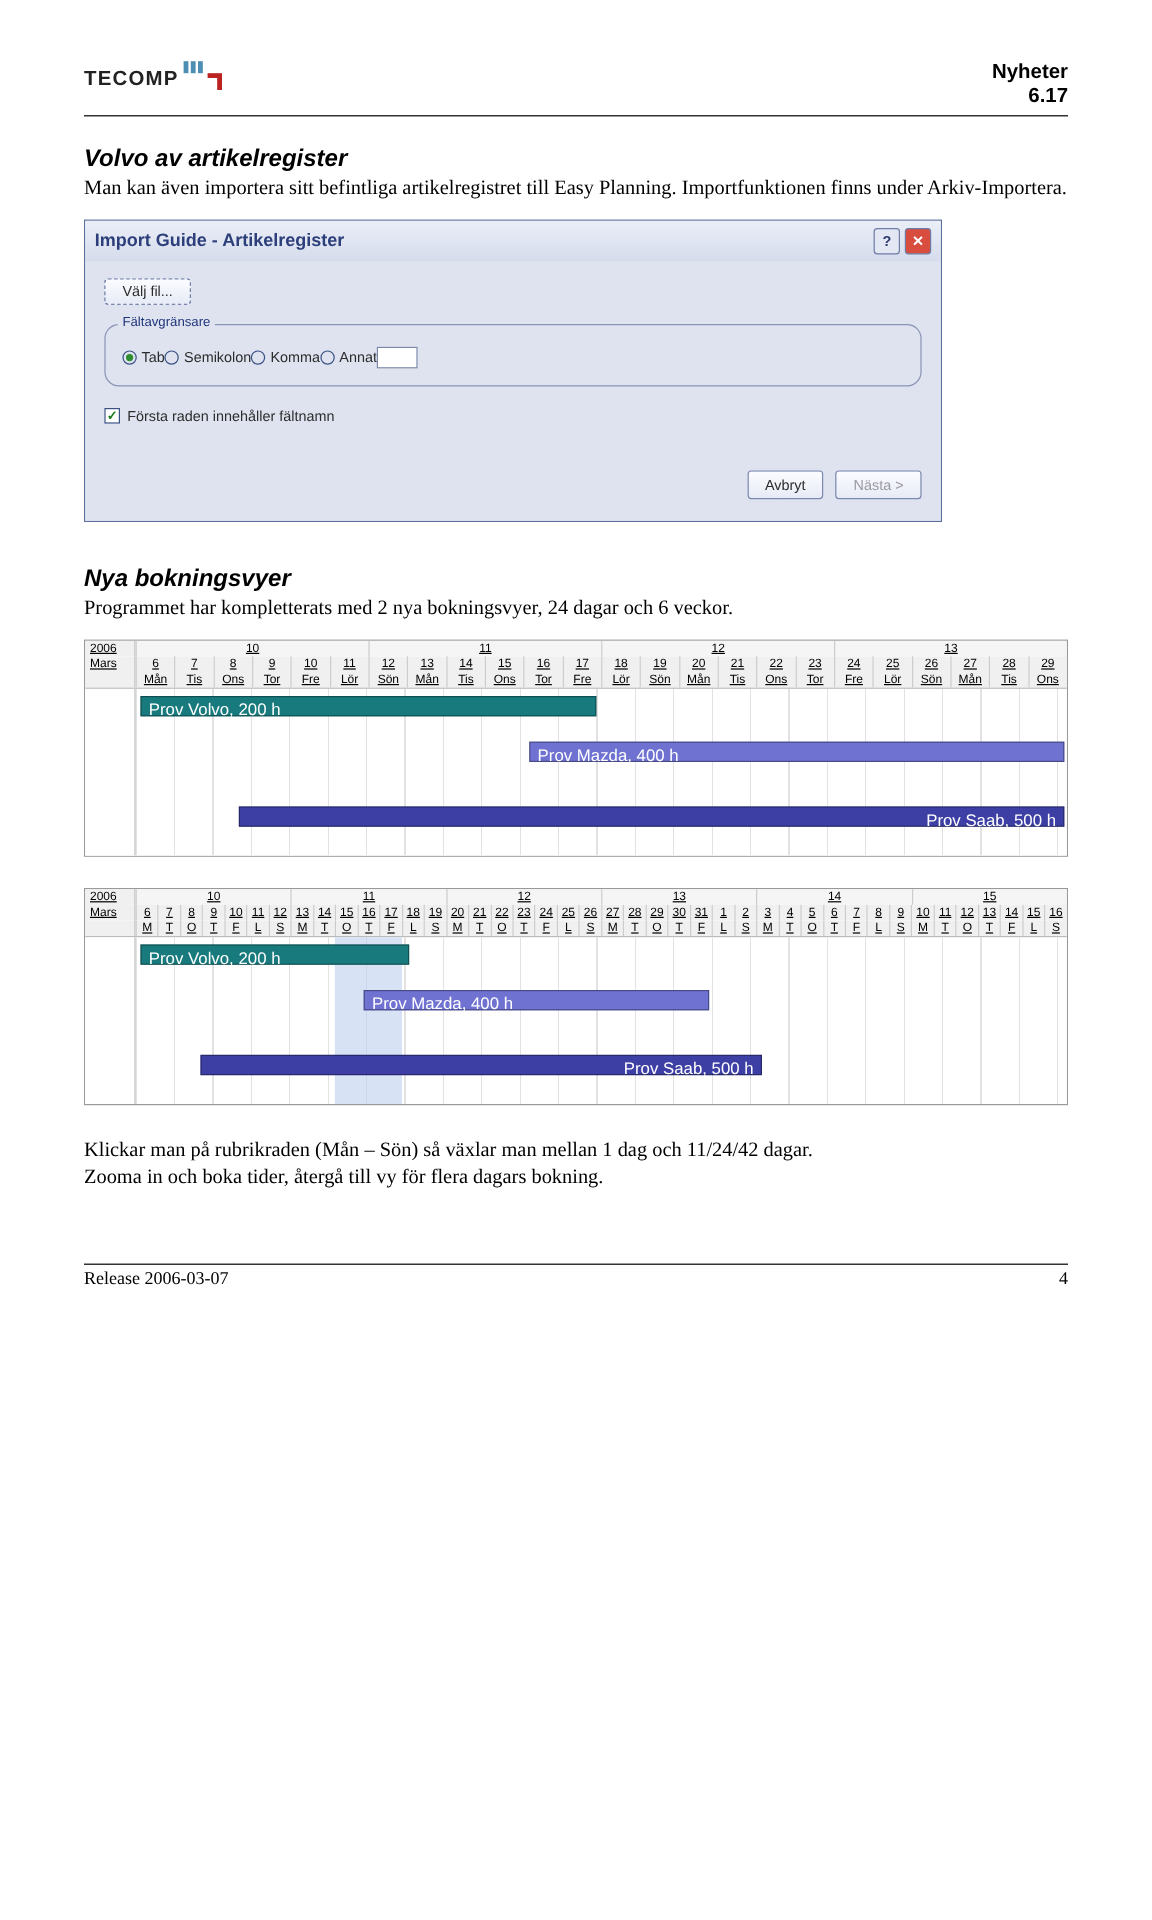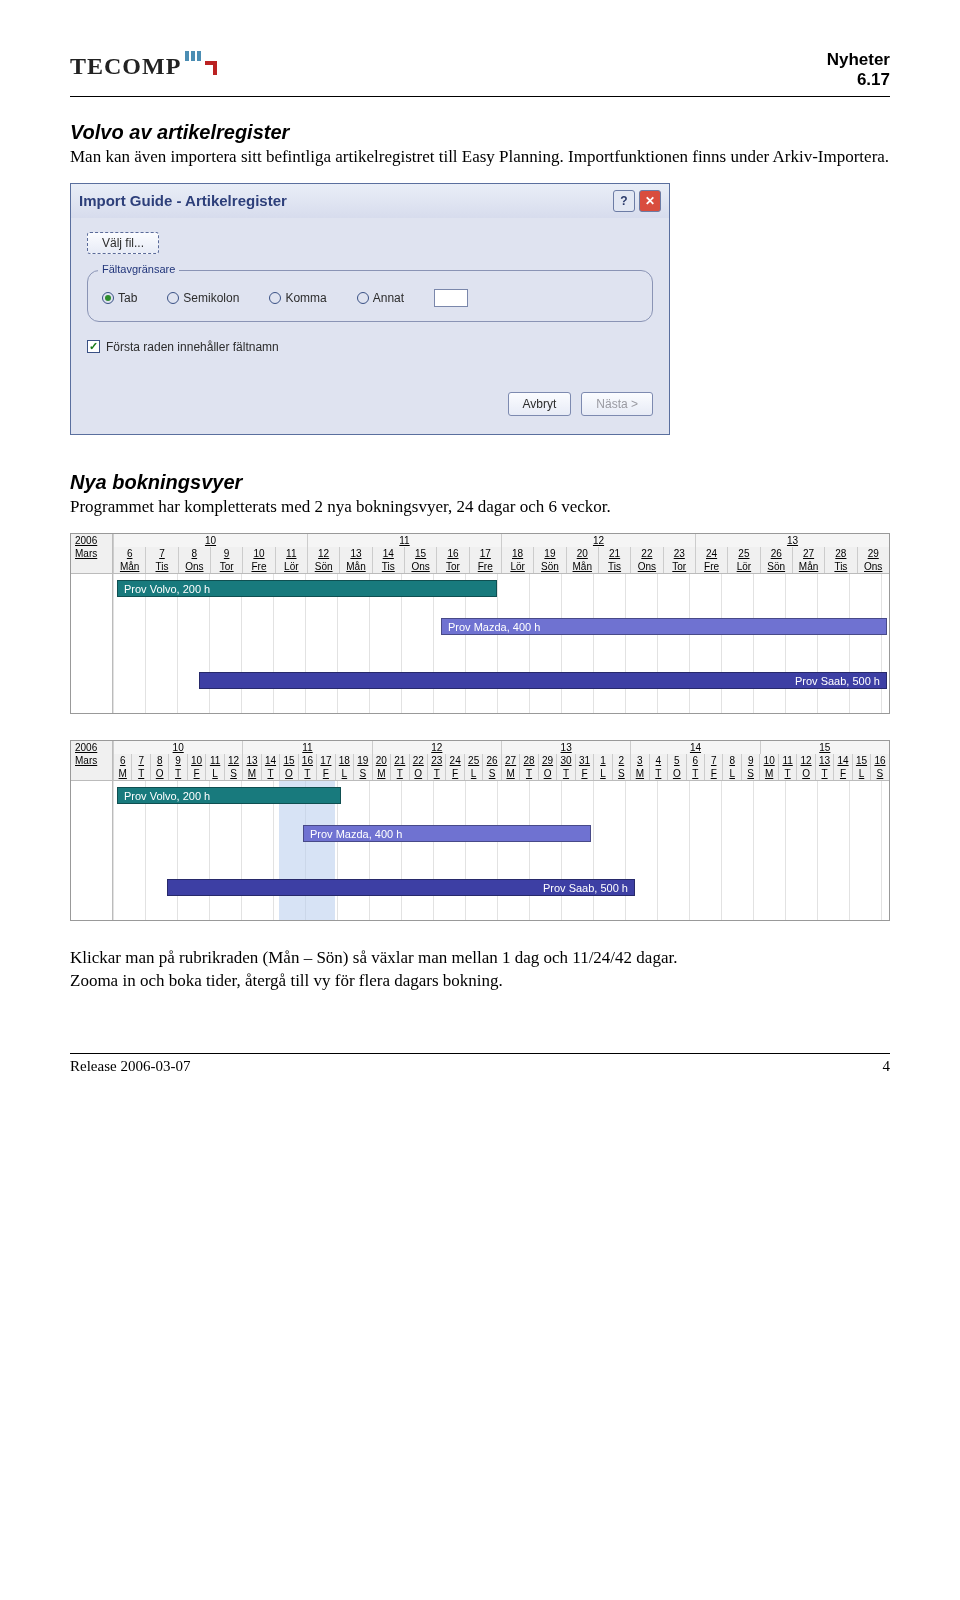--- a/index.html
+++ b/index.html
@@ -7,63 +7,63 @@
     font-family: "Times New Roman", serif;
     margin: 0;
     padding: 50px 70px;
     background: #fff;
     color: #000;
     font-size: 17px;
     width: 960px;
   }
   .top-row { display: flex; justify-content: space-between; align-items: flex-start; margin-bottom: 6px; }
   .logo { display: flex; align-items: center; height: 32px; }
-  .logo-text { font-family: Liberation Serif, serif; font-weight: 900; font-size: 24px; letter-spacing: 1px; color: #222; }
+  .logo-text { font-family: Liberation Sans, sans-serif; font-weight: 900; font-size: 17px; letter-spacing: 1px; color: #222; }
   .logo-arrow { display:inline-block; vertical-align: middle; margin-left: 2px; }
   .nyheter { text-align: right; font-family: Arial, sans-serif; font-size: 17px; font-weight: bold; }
   .hr { border: none; border-top: 1px solid #000; margin: 6px 0 24px 0; }
 
   h2.section { font-family: Arial, sans-serif; font-weight: bold; font-style: italic; font-size: 20px; margin: 22px 0 2px 0; }
   .bodytext { margin: 0 0 14px 0; line-height: 1.35; }
 
   
-  .dialog { width: 600px; margin: 10px 0 36px 0; border: 1px solid #5a6f9e; background: #e8e8ec; font-family: Tahoma, Verdana, sans-serif; font-size: 12px; }
+  .dialog { width: 715px; margin: 10px 0 36px 0; border: 1px solid #5a6f9e; background: #e8e8ec; font-family: Tahoma, Verdana, sans-serif; font-size: 12px; }
   .dialog-title { background: linear-gradient(#e9eef7,#d7dced); padding: 6px 8px; display:flex; align-items:center; justify-content:space-between; }
   .dialog-title .t { font-weight: bold; color: #2d3f7a; font-size: 15px; }
   .dlg-btns { display:flex; gap:4px; }
   .dlg-btns .sq { width:22px; height:22px; border:1px solid #6c7ca5; border-radius:3px; display:flex; align-items:center; justify-content:center; font-weight:bold; }
   .sq.help { background:#e2e7f3; color:#2a3a6a; }
   .sq.close { background:#d94d3e; color:#fff; }
   .dialog-body { background:#dfe3f0; padding: 14px 16px 18px 16px; color:#2c2c2c; }
   .dlg-desc { margin-bottom: 70px; line-height: 1.5; }
   .btn { display:inline-block; background:linear-gradient(#fbfcff,#e7ebf6); border:1px solid #7d8ab0; border-radius:3px; padding:4px 14px; font-size:12px; }
   .valj { border:1px dashed #5a6a99; padding:3px 14px; margin-bottom: 16px; }
   .groupbox { position: relative; border:1px solid #8a94b5; border-radius:12px; padding: 18px 14px 14px 14px; }
   .grouplabel { position:absolute; top:-8px; left:10px; background:#dfe3f0; padding:0 4px; color:#21357a; font-size:11px; }
-  .radios { display:flex; align-items:center; gap:30px; }
+  .radios { display:flex; align-items:center; }
   .radio { display:flex; align-items:center; gap:4px; }
   .radio .dot { width:12px; height:12px; border:1px solid #3a5185; border-radius:50%; display:inline-block; position:relative; }
   .radio .dot.sel::after { content:""; position:absolute; inset:2px; border-radius:50%; background:#2e8d2e; }
   .annat-field { width: 34px; height: 18px; background:#fff; border:1px solid #7a87ab; display:inline-block; }
   .chk { display:flex; align-items:center; gap:6px; margin-top:18px; }
   .chk .box { width:13px; height:13px; border:1px solid #3a5185; background:#fff; display:flex; align-items:center; justify-content:center; color:#1a7b1a; font-size:11px; font-weight:bold; }
   .dlg-foot { display:flex; justify-content:flex-end; gap:10px; margin-top: 38px; }
   .btn.disabled { color:#9a9aa1; }
 
   
   .gantt { width: 820px; border:1px solid #999; font-family: Tahoma, sans-serif; font-size:10px; margin-bottom: 26px; text-decoration: underline; }
   .gantt-head-row { display:flex; }
   .gh-left { width:42px; border-right:1px solid #bbb; background:#f0f0f0; padding: 1px 4px; font-size:10px; }
   .gh-right { flex:1; display:flex; }
   .gh-cell { flex:1; border-left:1px solid #ccc; text-align:center; background:#f0f0f0; padding:1px 0; }
   .gh-row-1 .gh-cell { background:#f5f5f5; }
   .gantt-body { position:relative; height: 140px; background:#fff; border-top:1px solid #bbb; overflow:hidden; }
   .gantt-body::before { content:""; position:absolute; left:42px; right:0; top:0; bottom:0;
     background-image: repeating-linear-gradient(to right, #e2e2e2 0 1px, transparent 1px 32px); }
-  .bar { position:absolute; height:17px; color:#fff; font-size:11px; padding:2px 6px; border:1px solid rgba(0,0,0,.35); }
+  .bar { position:absolute; height:17px; color:#fff; font-size:14px; padding:2px 6px; border:1px solid rgba(0,0,0,.35); }
   .b1 { background:#187a7d; } .b2 { background:#6f72d1; } .b3 { background:#3d3fa4;text-align:right; }
   .hilite { position:absolute; top:0; bottom:0; background:#bcd0ee; opacity:.6; }
   .gantt .left-spacer { position:absolute; left:0; top:0; bottom:0; width:42px; background:#fff; border-right:1px solid #bbb; }
 
   .footer { margin-top: 60px; }
   .hr2 { border:none; border-top:1px solid #000; margin-bottom: 4px; }
   .footer-row { display:flex; justify-content:space-between; font-size:15px; }
 </style>
 </head>
 <body>

